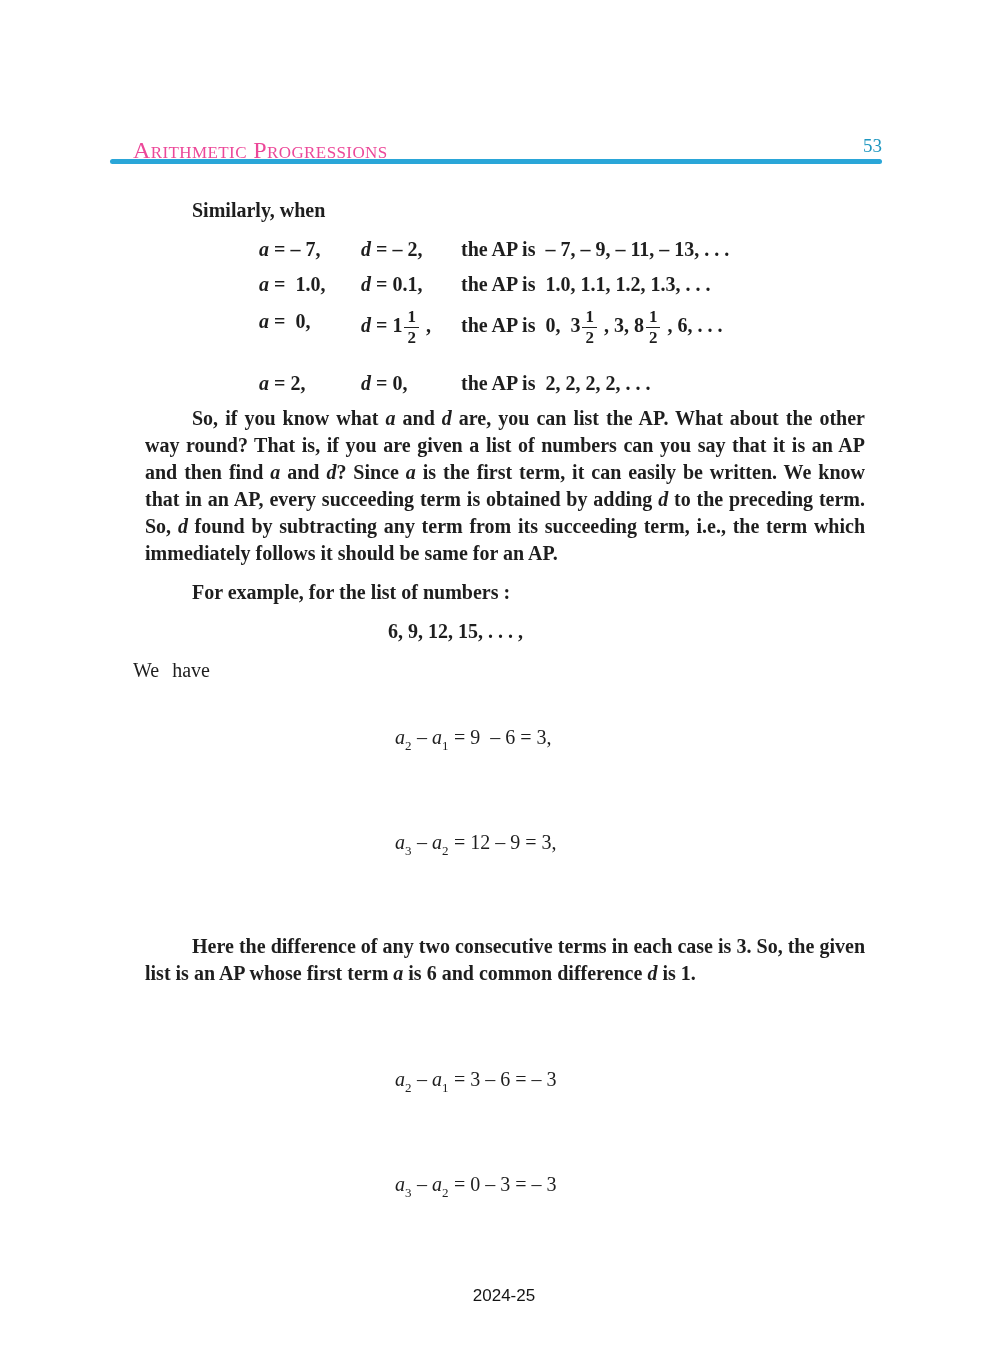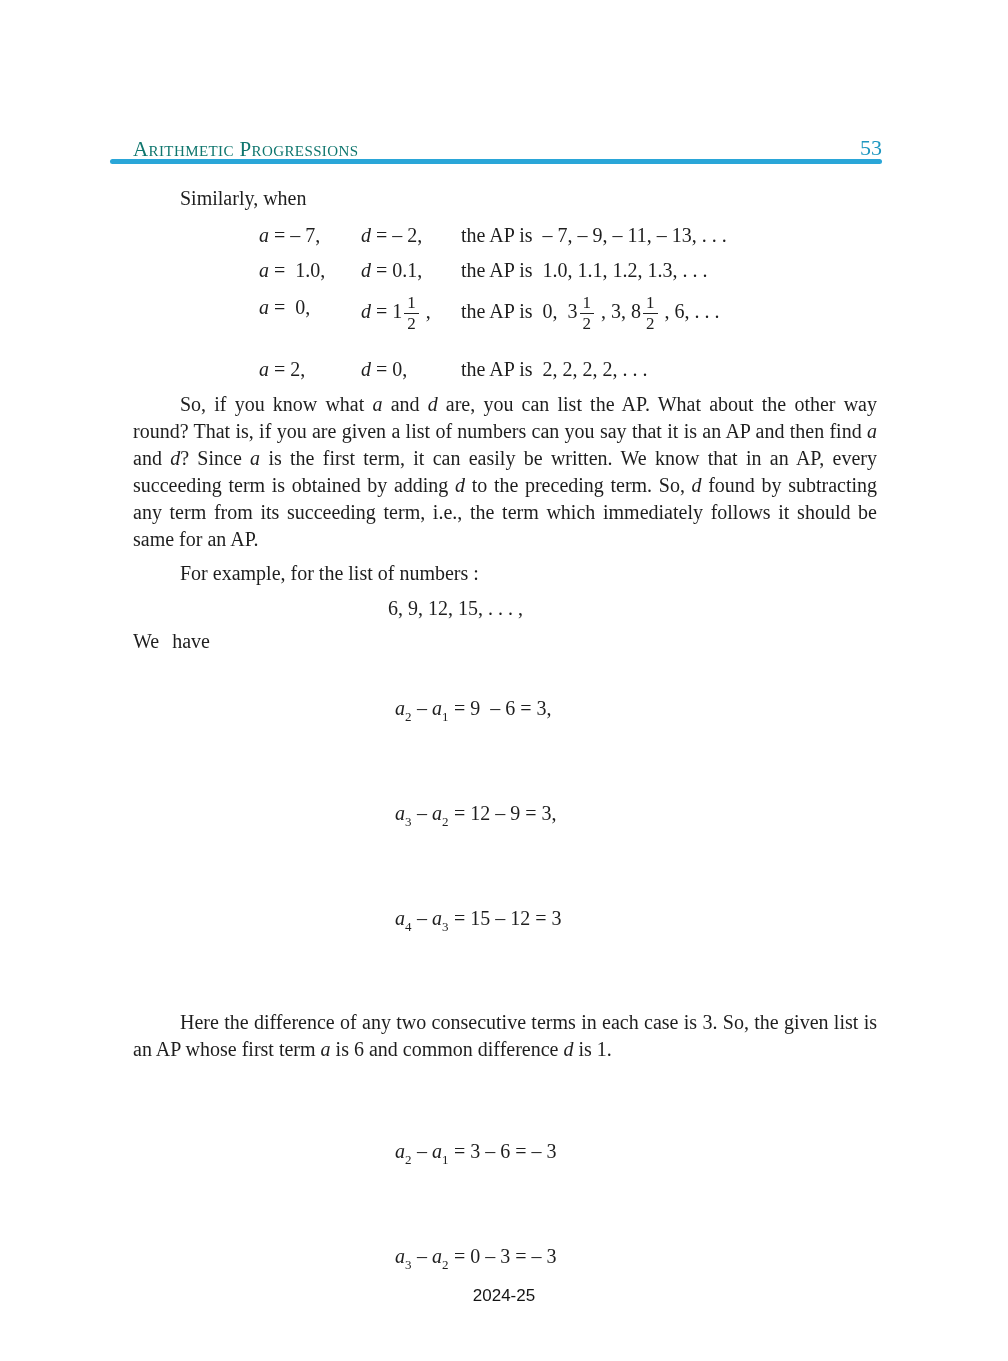--- a/index.html
+++ b/index.html
@@ -6,46 +6,46 @@
   body{
     width:1008px;height:1361px;position:relative;
     font-family:"Liberation Serif", serif;color:#1e1e1e;
     -webkit-font-smoothing:antialiased;
   }
   .page{position:absolute;inset:0;overflow:hidden;}
 
   
   .header-title{
     position:absolute;left:133px;top:137px;
-    font-variant:small-caps;font-size:21px;letter-spacing:.4px;
-    color:#0f766e;
+    font-variant:small-caps;font-size:24px;letter-spacing:.4px;
+    color:#ec4899;
   }
   .header-page{
     position:absolute;right:126px;top:135px;
-    font-size:22px;color:#1e97c0;
+    font-size:19px;color:#1e97c0;
   }
   .header-rule{
     position:absolute;left:110px;top:159px;width:772px;height:5px;
     background:#2aa6d8;border-radius:3px;
   }
 
   
   .content{
     position:absolute;left:133px;top:185px;width:744px;
     font-size:20px;line-height:27px;
   }
-  p{margin:0;}
+  p{margin:12px;font-weight:bold;}
   .indent{text-indent:47px;}
   .just{text-align:justify;}
   .mt2{margin-top:2px}.mt5{margin-top:5px}
   .mt6{margin-top:6px}.mt7{margin-top:7px}.mt8{margin-top:8px}
 
   
   .eq-table{margin:10px 0 0 126px;}
-  .eq-row{display:flex;margin-bottom:8px;white-space:pre;}
+  .eq-row{display:flex;margin-bottom:8px;white-space:pre;font-weight:bold;}
   .eq-row .c1{width:102px;flex:0 0 auto;}
   .eq-row .c2{width:100px;flex:0 0 auto;}
   .eq-row .c3{flex:1 1 auto;}
   .eq-row.tall{align-items:flex-start;height:52px;margin-top:10px;margin-bottom:10px;}
 
   
   .ti{font-style:italic;}
   .ts{font-size:13px;vertical-align:-6px;letter-spacing:.5px;}
   .frac{display:inline-block;text-align:center;vertical-align:middle;
         font-size:17px;line-height:1.05;margin:0 2px;}
@@ -104,21 +104,20 @@
 
     <p class="indent mt7">For example, for the list of numbers :</p>
 
     <p class="center-line mt8">6, 9, 12, 15, . . . ,</p>
 
     <div class="we-have-wrap mt6">
       <span class="we-have">We have</span>
       <div class="eqlines">
         <div><span class="ti">a</span><span class="ts">2</span><span class="tr"> – </span><span class="ti">a</span><span class="ts">1</span><span class="tr"> = 9  – 6 = 3,</span></div>
         <div><span class="ti">a</span><span class="ts">3</span><span class="tr"> – </span><span class="ti">a</span><span class="ts">2</span><span class="tr"> = 12 – 9 = 3,</span></div>
-        <div><span class="ti">a</span><span class="ts">4</span><span class="tr"> – </span><span class="ti">a</span><span class="ts">3</span><span class="tr"> = 15 – 12 = 3</span></div>
       </div>
     </div>
 
     <p class="indent just mt2"><span class="tr">Here the difference of any two consecutive terms in each case is 3. So, the given list is an AP whose first term </span><span class="ti">a</span><span class="tr"> is 6 and common difference </span><span class="ti">d</span><span class="tr"> is 1.</span></p>
 
 
     <div class="eqlines mt8">
       <div><span class="ti">a</span><span class="ts">2</span><span class="tr"> – </span><span class="ti">a</span><span class="ts">1</span><span class="tr"> = 3 – 6 = – 3</span></div>
       <div><span class="ti">a</span><span class="ts">3</span><span class="tr"> – </span><span class="ti">a</span><span class="ts">2</span><span class="tr"> = 0 – 3 = – 3</span></div>
       

